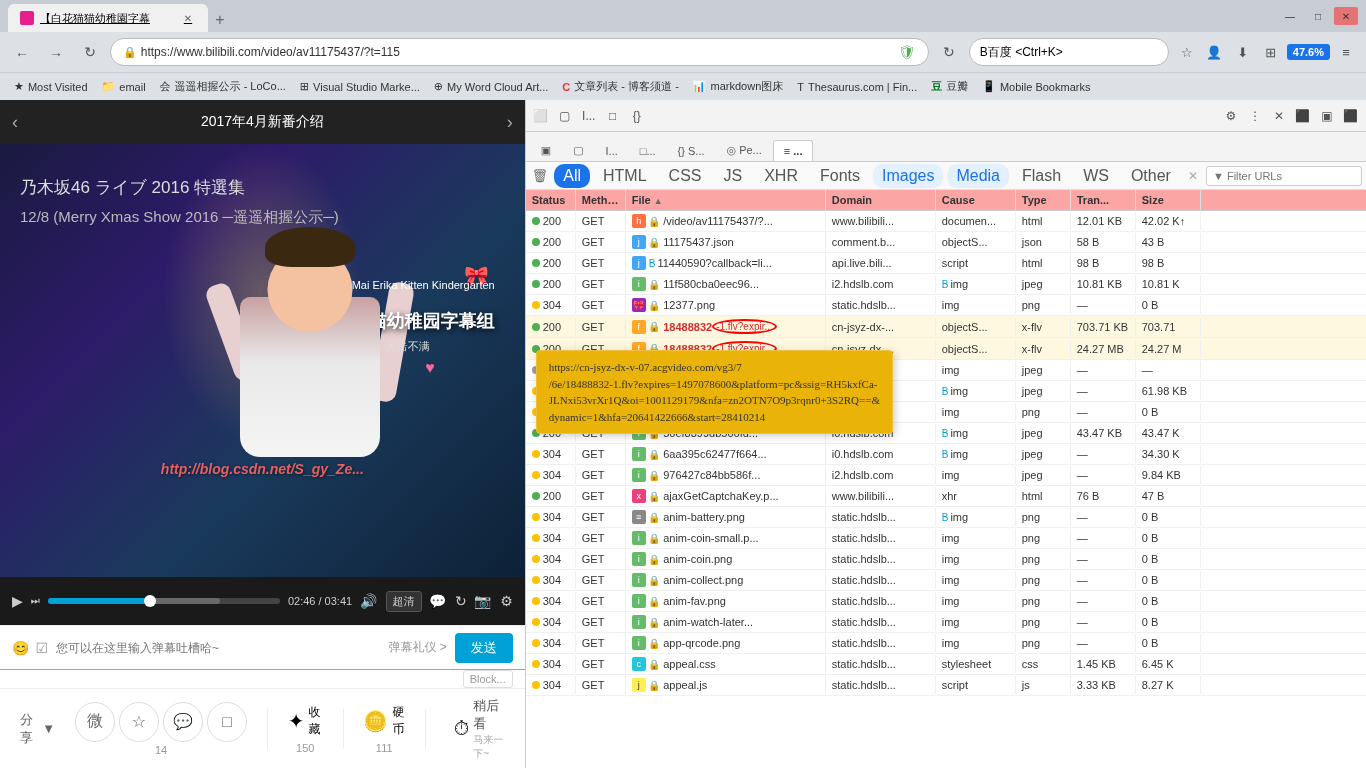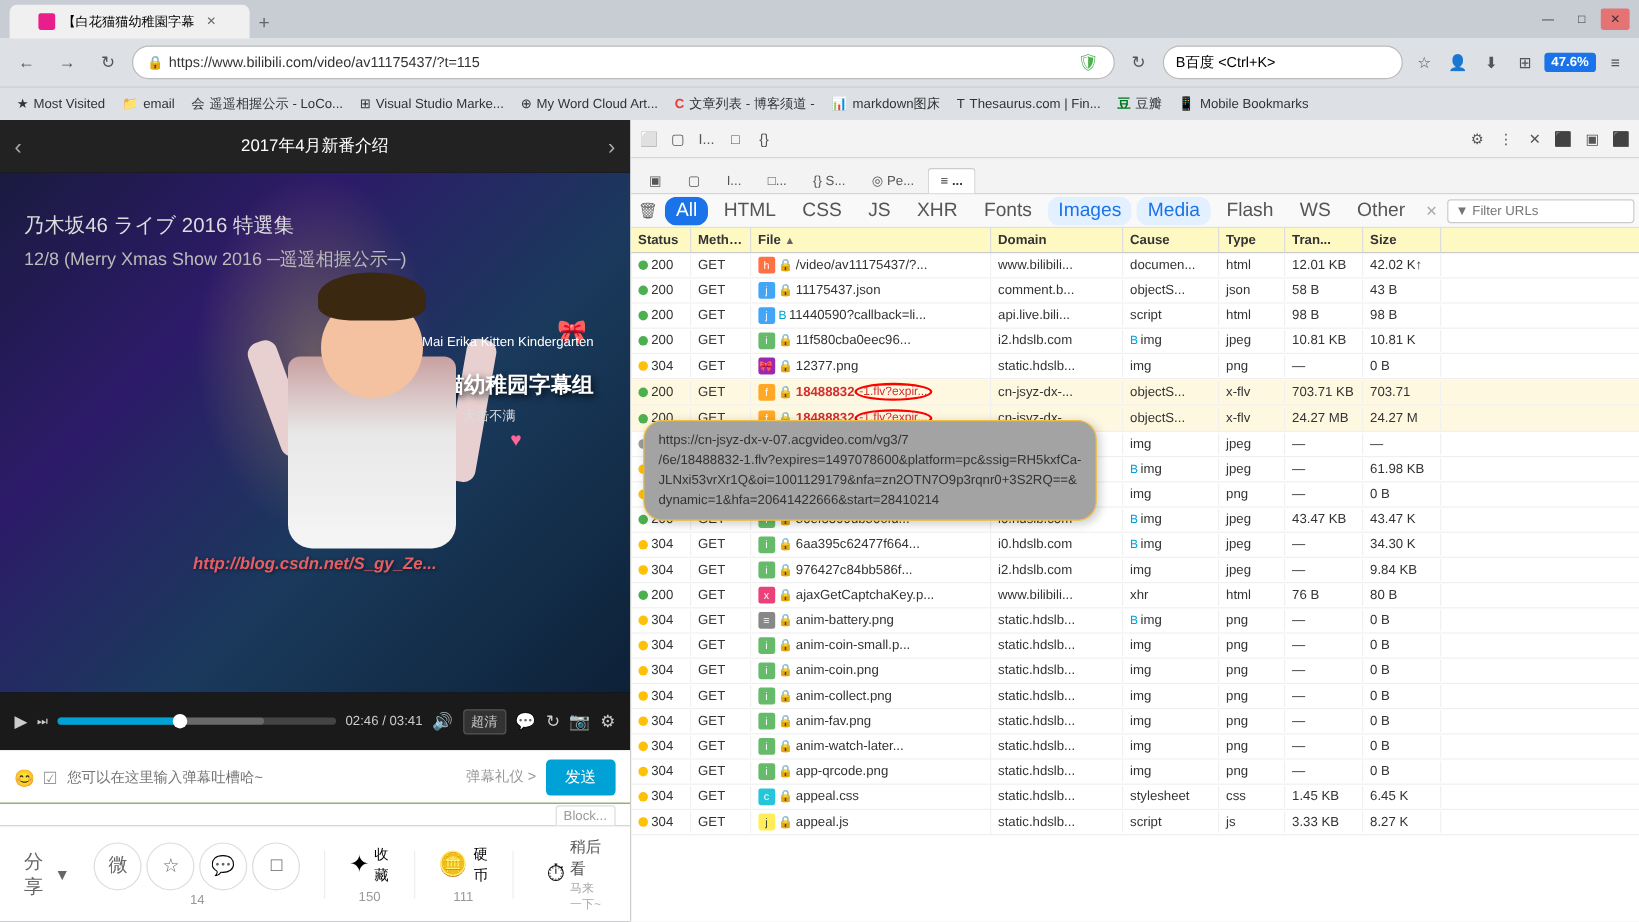--- a/index.html
+++ b/index.html
@@ -15,28 +15,29 @@
       gap: 8px;
     }
     .tab-bar {
       display: flex;
       align-items: flex-end;
       height: 100%;
     }
     .tab-active {
       background: #f0f0f0;
       border-radius: 6px 6px 0 0;
-      padding: 4px 24px;
+      padding: 4px 12px;
       display: flex;
       align-items: center;
       gap: 6px;
       font-size: 12px;
       height: 28px;
       min-width: 200px;
       max-width: 250px;
+      text-decoration: underline;
     }
     .tab-favicon {
       width: 14px; height: 14px;
       background: #e91e8c;
       border-radius: 2px;
       flex-shrink: 0;
     }
     .tab-title { flex: 1; overflow: hidden; text-overflow: ellipsis; white-space: nowrap; font-size: 11px; }
     .tab-close {
       width: 16px; height: 16px;
@@ -431,21 +432,21 @@
     .dt-trash { font-size: 13px; color: #666; cursor: pointer; padding: 2px; }
 
     
     .network-table {
       flex: 1;
       overflow-y: auto;
       font-size: 11px;
     }
     .nt-header {
       display: flex;
-      background: #fef9c3;
+      background: #fca5a5;
       border-bottom: 1px solid #ccc;
       position: sticky;
       top: 0;
       z-index: 1;
     }
     .nt-col {
       padding: 4px 6px;
       border-right: 1px solid #ddd;
       font-weight: bold;
       color: #333;
@@ -508,30 +509,31 @@
     .file-icon-css { background: #26c6da; color: white; }
     .file-icon-js { background: #ffee58; color: #333; }
     .file-icon-xhr { background: #ec407a; color: white; }
 
     .lock-icon { color: #888; font-size: 10px; margin-right: 2px; }
     .bilibili-icon { color: #00a1d6; font-size: 10px; margin-right: 2px; }
 
     
     .tooltip-popup {
       position: absolute;
-      background: #a3a3a3;
+      background: #eab308;
       border: 1px solid #f0c040;
-      border-radius: 16px;
+      border-radius: 4px;
       padding: 8px 12px;
       font-size: 11px;
       color: #333;
       max-width: 380px;
       z-index: 100;
       line-height: 1.5;
       box-shadow: 2px 2px 8px rgba(0,0,0,0.2);
+      font-family: Liberation Serif, serif;
     }
 
     
     .nt-row.flv-row { background: #fff8e1; }
 
     
     .network-table::-webkit-scrollbar { width: 8px; }
     .network-table::-webkit-scrollbar-track { background: #f1f1f1; }
     .network-table::-webkit-scrollbar-thumb { background: #ccc; border-radius: 4px; }
 
@@ -690,21 +692,21 @@
       <input class="comment-input" readonly="" placeholder="您可以在这里输入弹幕吐槽哈~" style="">
       <span class="danmu-gift">弹幕礼仪 &gt;</span>
       <button class="send-btn">发送</button>
     </div>
     <div style="text-align:right; padding:2px 12px; background:#fff; border-top:1px solid #84cc16;">
       <span class="block-btn">Block...</span>
     </div>
 
     <div class="action-bar">
       <div class="action-group">
-        <span style="font-size:16px; color:#666; cursor:pointer;">分享</span>
+        <span style="font-size:13px; color:#666; cursor:pointer;">分享</span>
         <span style="font-size:13px; color:#666;">▼</span>
       </div>
       <div style="display:flex; flex-direction:column; align-items:center; gap:2px;">
         <div style="display:flex; gap:4px;">
           <div class="action-icon-circle">微</div>
           <div class="action-icon-circle">☆</div>
           <div class="action-icon-circle">💬</div>
           <div class="action-icon-circle">□</div>
         </div>
         <span class="action-count">14</span>
@@ -959,21 +961,21 @@
       </div>
 
       <div class="nt-row">
         <div class="nt-cell col-status status-cell"><span class="status-dot dot-green"></span>200</div>
         <div class="nt-cell col-method">GET</div>
         <div class="nt-cell col-file" style="display:flex;align-items:center;"><span class="file-icon file-icon-xhr">x</span><span class="lock-icon">🔒</span>ajaxGetCaptchaKey.p...</div>
         <div class="nt-cell col-domain">www.bilibili...</div>
         <div class="nt-cell col-cause">xhr</div>
         <div class="nt-cell col-type">html</div>
         <div class="nt-cell col-tran">76 B</div>
-        <div class="nt-cell col-size">80 B</div>
+        <div class="nt-cell col-size">47 B</div>
       </div>
 
       <div class="nt-row">
         <div class="nt-cell col-status status-cell"><span class="status-dot dot-yellow"></span>304</div>
         <div class="nt-cell col-method">GET</div>
         <div class="nt-cell col-file" style="display:flex;align-items:center;"><span class="file-icon file-icon-img" style="background:#888;">≡</span><span class="lock-icon">🔒</span>anim-battery.png</div>
         <div class="nt-cell col-domain">static.hdslb...</div>
         <div class="nt-cell col-cause"><span class="bilibili-icon">B</span>img</div>
         <div class="nt-cell col-type">png</div>
         <div class="nt-cell col-tran">—</div>

